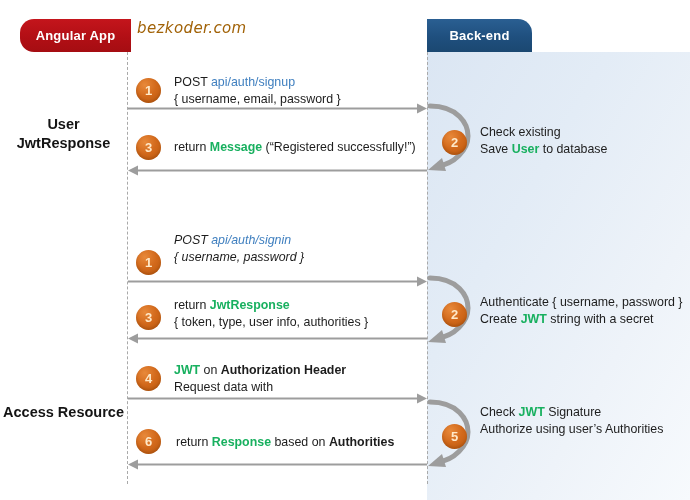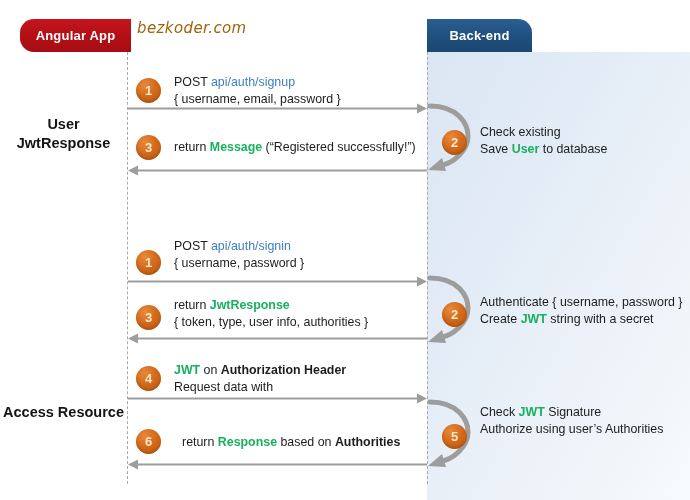--- a/index.html
+++ b/index.html
@@ -163,21 +163,21 @@
       </div>
       <div class="arrow" style="top: 276px;">
         <svg width="299" height="11">
           <line x1="0" x2="289" y1="5.5" y2="5.5" stroke="#9d9d9d" stroke-width="2"></line>
           <polygon points="289,0.5 299,5.5 289,10.5" fill="#9d9d9d"></polygon>
         </svg>
       </div>
       <div class="bubble" style="left: 136px; top: 250px;">
         <span>1</span>
       </div>
-      <div class="msg" style="left: 166px; top: 238px;">
+      <div class="msg" style="left: 166px; top: 232px; font-style: italic;">
         <span class="ln"><span>POST </span><span class="api">api/auth/signin</span></span>
         <span class="ln"><span>{ username, password }</span></span>
       </div>
       <div class="selfloop" style="left: 428px; top: 272px;">
         <svg width="46" height="72">
           <path d="M 2 6 C 30 6, 40 24, 40 36 C 40 50, 26 64, 10 66" fill="none" stroke="#9d9d9d" stroke-width="5" stroke-linecap="round"></path>
           <polygon points="14,58 0,70 18,71" fill="#9d9d9d"></polygon>
         </svg>
       </div>
       <div class="bubble" style="left: 442px; top: 302px;">
@@ -228,18 +228,18 @@
       </div>
       <div class="arrow" style="top: 459px;">
         <svg width="299" height="11">
           <line x1="10" x2="299" y1="5.5" y2="5.5" stroke="#9d9d9d" stroke-width="2"></line>
           <polygon points="10,0.5 0,5.5 10,10.5" fill="#9d9d9d"></polygon>
         </svg>
       </div>
       <div class="bubble" style="left: 136px; top: 429px;">
         <span>6</span>
       </div>
-      <div class="msg" style="left: 174px; top: 434px;">
+      <div class="msg" style="left: 168px; top: 434px;">
         <span class="ln"><span>return </span><span class="grn">Response</span><span> based on </span><span class="bld">Authorities</span></span>
       </div>
     </div>
 
 </div>
 
 </body></html>

